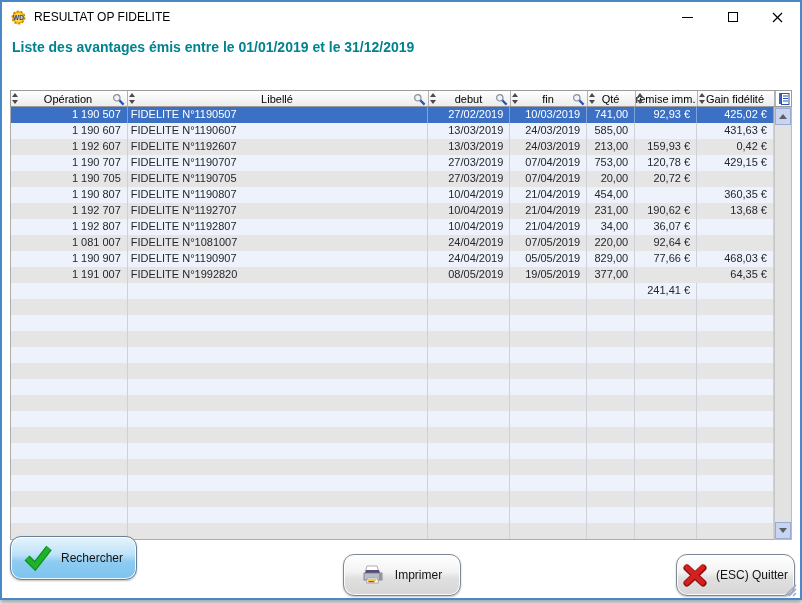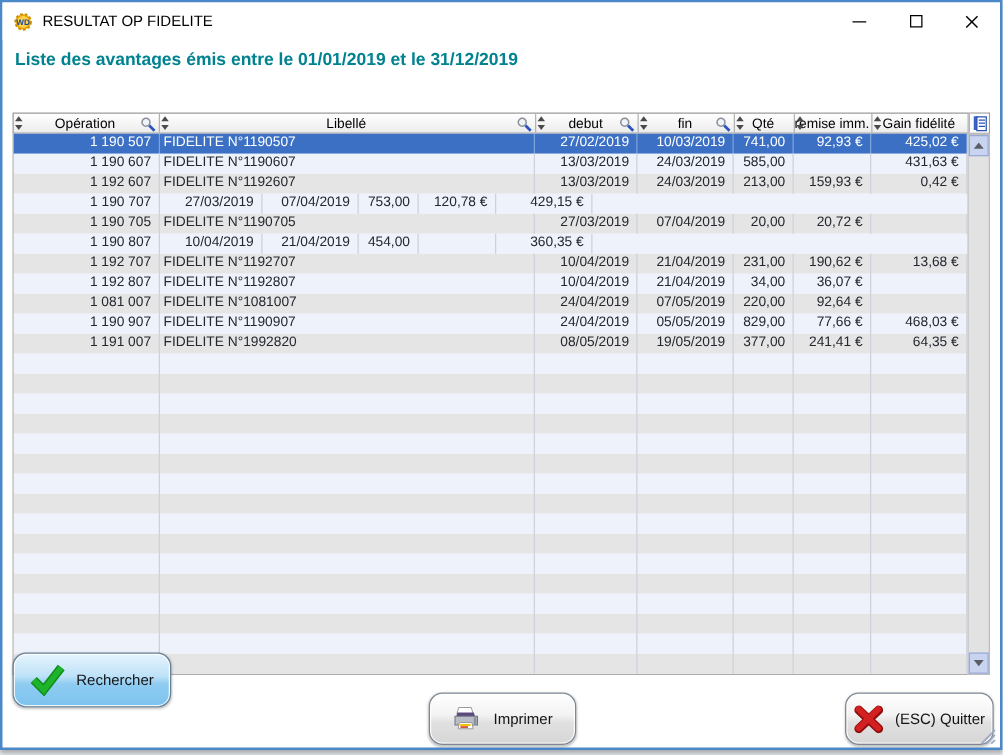--- a/index.html
+++ b/index.html
@@ -48,21 +48,21 @@
   .sbtn { position:absolute; left:0; width:16px; height:17px; background:#C9D4F0; border:1px solid #9aabd4;
           display:flex; align-items:center; justify-content:center; cursor:pointer; }
   .sbtn.up { top:0; } .sbtn.down { bottom:0; }
   .tri-up { width:0; height:0; border-left:4px solid transparent; border-right:4px solid transparent; border-bottom:5px solid #5a5f66; }
   .tri-down { width:0; height:0; border-left:4px solid transparent; border-right:4px solid transparent; border-top:5px solid #5a5f66; }
   
   .btn { position:absolute; display:flex; align-items:center; justify-content:center; gap:9px;
          border-radius:11px; border:1px solid #7e8794; font-family:"Liberation Sans",sans-serif;
          font-size:12px; color:#141414; cursor:pointer;
          box-shadow:inset 0 0 0 1px rgba(255,255,255,.85), 0 1px 2px rgba(0,0,0,.25); }
-  .btn-search { left:8px; top:520px; width:127px; height:44px; border-color:#6a7f93;
+  .btn-search { left:8px; top:534px; width:127px; height:44px; border-color:#6a7f93;
        background:linear-gradient(#e6f4fd 0%, #bfe2f8 42%, #8fccf1 58%, #7CC3EF 100%); }
   .btn-gray { background:linear-gradient(#ffffff 0%, #f3f3f3 42%, #e0e0e0 58%, #d6d6d6 100%); }
   .btn-print { left:341px; top:552px; width:118px; height:42px; }
   .btn-quit  { left:674px; top:552px; width:119px; height:42px; }
   .grip { position:absolute; right:3px; bottom:2px; width:13px; height:13px; }
 </style>
 </head>
 <body>
 
 <div class="window">
@@ -176,37 +176,39 @@
             <div class="cell al-right" style="width: 117px;">1 192 607</div>
             <div class="cell al-left" style="width: 301px;">FIDELITE N°1192607</div>
             <div class="cell al-right" style="width: 82px;">13/03/2019</div>
             <div class="cell al-right" style="width: 77px;">24/03/2019</div>
             <div class="cell al-right" style="width: 48px;">213,00</div>
             <div class="cell al-right" style="width: 62px;">159,93 €</div>
             <div class="cell al-right" style="width: 77px;">0,42 €</div>
           </div>
           <div class="row">
             <div class="cell al-right" style="width: 117px;">1 190 707</div>
+            <div class="cell al-left" style="width: 301px;">FIDELITE N°1190707</div>
             <div class="cell al-right" style="width: 82px;">27/03/2019</div>
             <div class="cell al-right" style="width: 77px;">07/04/2019</div>
             <div class="cell al-right" style="width: 48px;">753,00</div>
             <div class="cell al-right" style="width: 62px;">120,78 €</div>
             <div class="cell al-right" style="width: 77px;">429,15 €</div>
           </div>
           <div class="row">
             <div class="cell al-right" style="width: 117px;">1 190 705</div>
             <div class="cell al-left" style="width: 301px;">FIDELITE N°1190705</div>
             <div class="cell al-right" style="width: 82px;">27/03/2019</div>
             <div class="cell al-right" style="width: 77px;">07/04/2019</div>
             <div class="cell al-right" style="width: 48px;">20,00</div>
             <div class="cell al-right" style="width: 62px;">20,72 €</div>
             <div class="cell al-right" style="width: 77px;"></div>
           </div>
           <div class="row">
             <div class="cell al-right" style="width: 117px;">1 190 807</div>
+            <div class="cell al-left" style="width: 301px;">FIDELITE N°1190807</div>
             <div class="cell al-right" style="width: 82px;">10/04/2019</div>
             <div class="cell al-right" style="width: 77px;">21/04/2019</div>
             <div class="cell al-right" style="width: 48px;">454,00</div>
             <div class="cell al-right" style="width: 62px;"></div>
             <div class="cell al-right" style="width: 77px;">360,35 €</div>
           </div>
           <div class="row">
             <div class="cell al-right" style="width: 117px;">1 192 707</div>
             <div class="cell al-left" style="width: 301px;">FIDELITE N°1192707</div>
             <div class="cell al-right" style="width: 82px;">10/04/2019</div>
@@ -241,21 +243,21 @@
             <div class="cell al-right" style="width: 48px;">829,00</div>
             <div class="cell al-right" style="width: 62px;">77,66 €</div>
             <div class="cell al-right" style="width: 77px;">468,03 €</div>
           </div>
           <div class="row">
             <div class="cell al-right" style="width: 117px;">1 191 007</div>
             <div class="cell al-left" style="width: 301px;">FIDELITE N°1992820</div>
             <div class="cell al-right" style="width: 82px;">08/05/2019</div>
             <div class="cell al-right" style="width: 77px;">19/05/2019</div>
             <div class="cell al-right" style="width: 48px;">377,00</div>
-            <div class="cell al-right" style="width: 62px;">241,41 €</div>
+            <div class="cell al-right" style="width: 62px; margin-top: 16px;">241,41 €</div>
             <div class="cell al-right" style="width: 77px;">64,35 €</div>
           </div>
           <div class="row">
             <div class="cell al-right" style="width: 117px;"></div>
             <div class="cell al-left" style="width: 301px;"></div>
             <div class="cell al-right" style="width: 82px;"></div>
             <div class="cell al-right" style="width: 77px;"></div>
             <div class="cell al-right" style="width: 48px;"></div>
             <div class="cell al-right" style="width: 62px;"></div>
             <div class="cell al-right" style="width: 77px;"></div>

